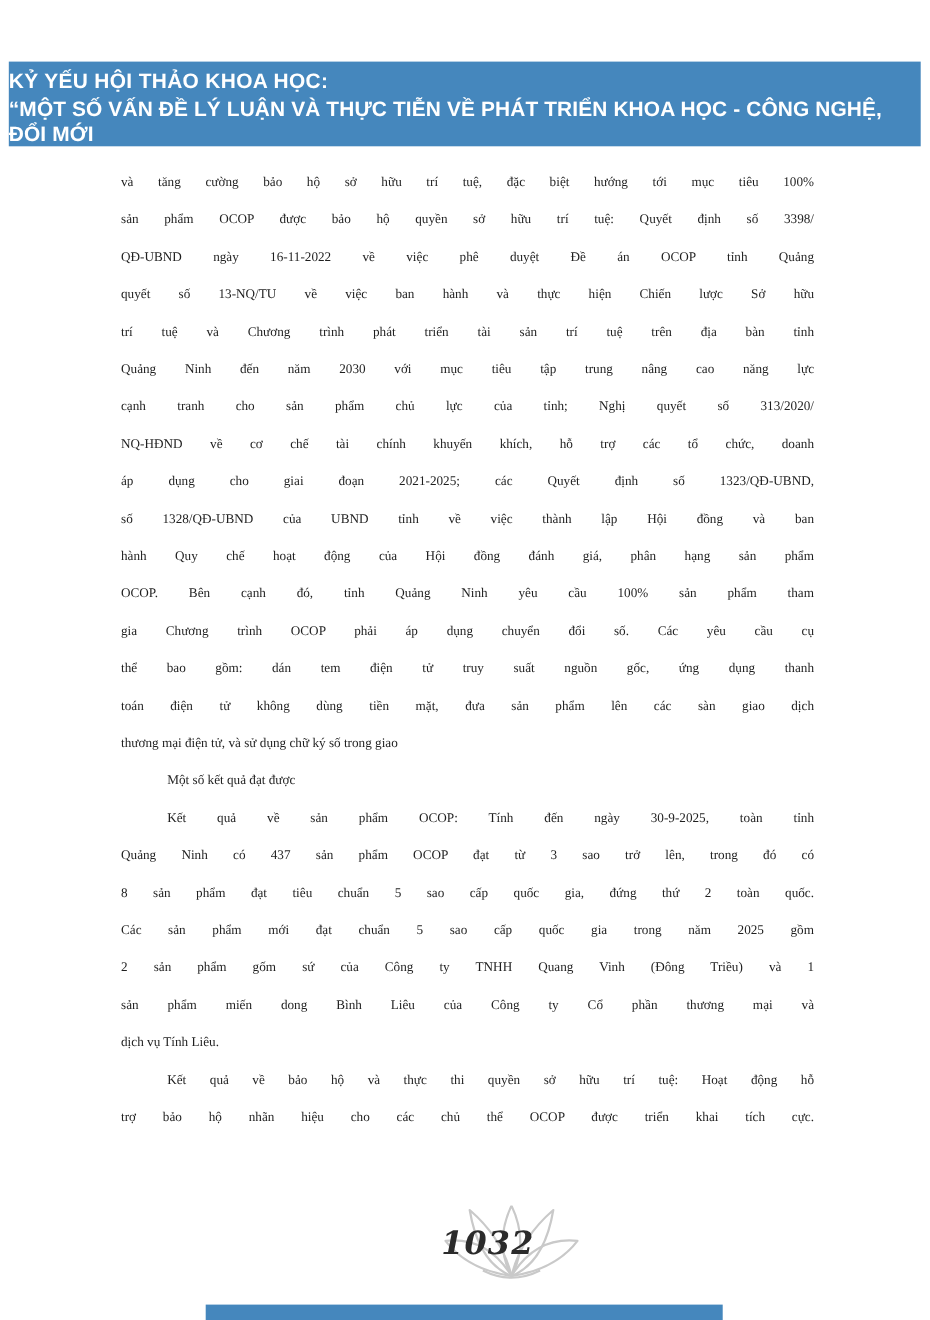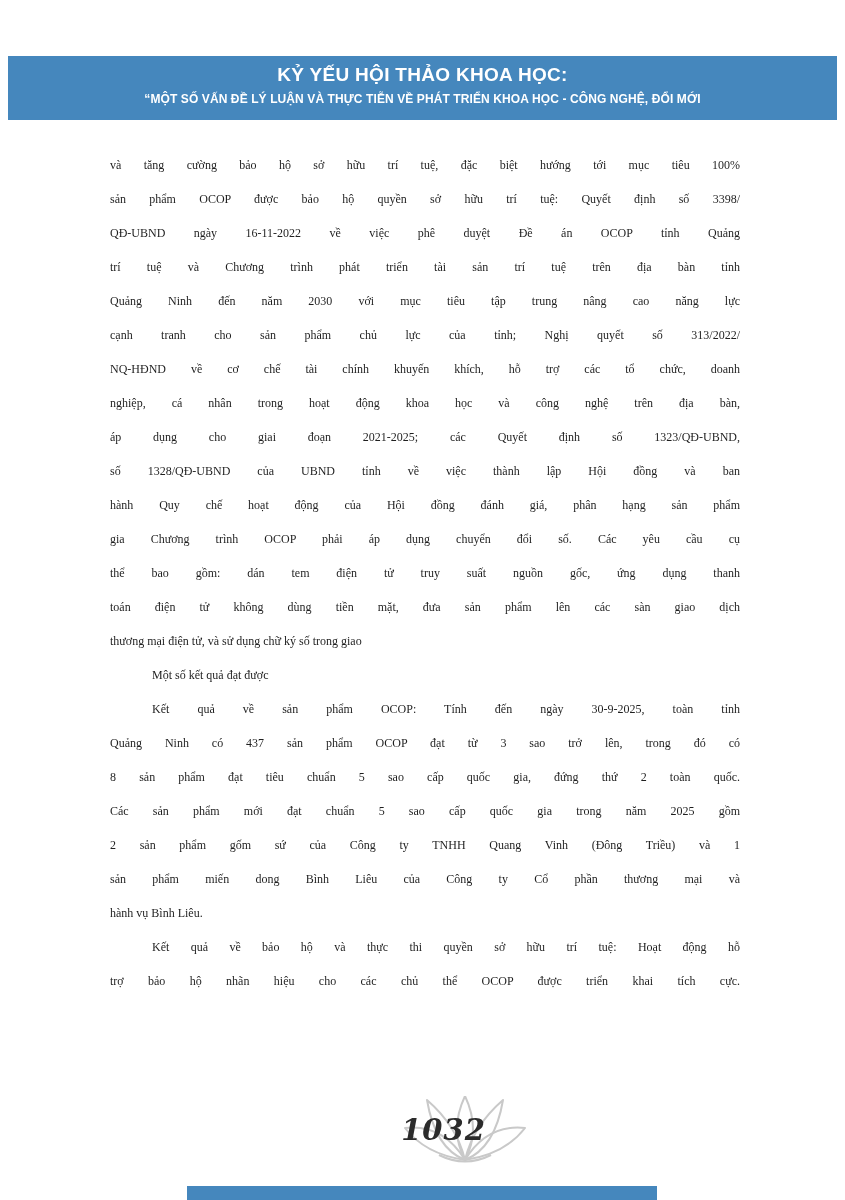--- a/index.html
+++ b/index.html
@@ -9,26 +9,26 @@
     --lotus:#c9c9c9;
     --num:#2b2b2b;
     --page-bg:#ffffff;
   }
   html,body{margin:0;padding:0;}
   .page{
     position:relative;width:845px;height:1200px;background:var(--page-bg);
     overflow:hidden;font-family:"Liberation Serif","DejaVu Serif",serif;
   }
   .banner{
-    position:absolute;left:8px;top:56px;width:829px;height:64px;
-    background:var(--banner-bg);color:var(--banner-fg);text-align:center;
+    position:absolute;left:8px;top:56px;width:829px;height:77px;
+    background:var(--banner-bg);color:var(--banner-fg);text-align:left;
     font-family:"Liberation Sans",sans-serif;font-weight:700;
   }
   .banner .b1{font-size:19px;line-height:27px;padding-top:5px;letter-spacing:.3px;}
-  .banner .b2{font-size:12px;line-height:23px;letter-spacing:.1px;}
+  .banner .b2{font-size:19px;line-height:23px;letter-spacing:.1px;}
   .bodytext{
     position:absolute;left:110px;top:148px;width:630px;
     font-size:12px;line-height:34px;color:var(--text);
   }
   .line{min-height:34px;}
   .line.j{text-align:justify;text-align-last:justify;}
   .line .it{}
   .line.ind{text-indent:42px;}
   .footer{position:absolute;left:0;top:1096px;width:845px;height:70px;padding-left:42px;}
   .footer svg{display:block;margin:0 auto;}
@@ -49,40 +49,41 @@
 
   <div class="banner">
     <div class="b1">KỶ YẾU HỘI THẢO KHOA HỌC:</div>
     <div class="b2">“MỘT SỐ VẤN ĐỀ LÝ LUẬN VÀ THỰC TIỄN VỀ PHÁT TRIỂN KHOA HỌC - CÔNG NGHỆ, ĐỔI MỚI</div>
   </div>
 
   <div class="bodytext">
       <div class="line j"><span>và tăng cường bảo hộ sở hữu trí tuệ, đặc biệt hướng tới mục tiêu 100%</span></div>
       <div class="line j"><span>sản phẩm OCOP được bảo hộ quyền sở hữu trí tuệ: Quyết định số 3398/</span></div>
       <div class="line j"><span>QĐ-UBND ngày 16-11-2022 về việc phê duyệt Đề án OCOP tỉnh Quảng</span></div>
+      <div class="line j"><span>quyết số 13-NQ/TU về việc ban hành và thực hiện Chiến lược Sở hữu</span></div>
       <div class="line j"><span>trí tuệ và Chương trình phát triển tài sản trí tuệ trên địa bàn tỉnh</span></div>
       <div class="line j"><span>Quảng Ninh đến năm 2030 với mục tiêu tập trung nâng cao năng lực</span></div>
-      <div class="line j"><span>cạnh tranh cho sản phẩm chủ lực của tỉnh; Nghị quyết số 313/2022/</span></div>
+      <div class="line j"><span>cạnh tranh cho sản phẩm chủ lực của tỉnh; Nghị quyết số 313/2020/</span></div>
       <div class="line j"><span>NQ-HĐND về cơ chế tài chính khuyến khích, hỗ trợ các tổ chức, doanh</span></div>
-      <div class="line j"><span>nghiệp, cá nhân trong hoạt động khoa học và công nghệ trên địa bàn,</span></div>
       <div class="line j"><span>áp dụng cho giai đoạn 2021-2025; các Quyết định số 1323/QĐ-UBND,</span></div>
       <div class="line j"><span>số 1328/QĐ-UBND của UBND tỉnh về việc thành lập Hội đồng và ban</span></div>
       <div class="line j"><span>hành Quy chế hoạt động của Hội đồng đánh giá, phân hạng sản phẩm</span></div>
+      <div class="line j"><span>OCOP. Bên cạnh đó, tỉnh Quảng Ninh  yêu cầu 100% sản phẩm tham</span></div>
       <div class="line j"><span>gia Chương trình OCOP phải áp dụng chuyển đổi số. Các yêu cầu cụ</span></div>
       <div class="line j"><span>thể bao gồm: dán tem điện tử truy suất nguồn gốc, ứng dụng thanh</span></div>
       <div class="line j"><span>toán điện tử không dùng tiền mặt, đưa sản phẩm lên các sàn giao dịch</span></div>
       <div class="line"><span>thương mại điện tử, và sử dụng chữ ký số trong giao</span></div>
       <div class="line ind"><span class="it">Một số kết quả đạt được</span></div>
       <div class="line j ind"><span class="it">Kết quả về sản phẩm OCOP:</span><span> Tính đến ngày 30-9-2025, toàn tỉnh</span></div>
       <div class="line j"><span>Quảng Ninh có 437 sản phẩm OCOP đạt từ 3 sao trở lên, trong đó có</span></div>
       <div class="line j"><span>8 sản phẩm đạt tiêu chuẩn 5 sao cấp quốc gia, đứng thứ 2 toàn quốc.</span></div>
       <div class="line j"><span>Các sản phẩm mới đạt chuẩn 5 sao cấp quốc gia trong năm 2025 gồm</span></div>
       <div class="line j"><span>2 sản phẩm gốm sứ của Công ty TNHH Quang Vinh (Đông Triều) và 1</span></div>
       <div class="line j"><span>sản phẩm miến dong Bình Liêu của Công ty Cổ phần thương mại và</span></div>
-      <div class="line"><span>hành vụ Bình Liêu.</span></div>
+      <div class="line"><span>dịch vụ Tính Liêu.</span></div>
       <div class="line j ind"><span class="it">Kết quả về bảo hộ và thực thi quyền sở hữu trí tuệ:</span><span> Hoạt động hỗ</span></div>
       <div class="line j"><span>trợ bảo hộ nhãn hiệu cho các chủ thể OCOP được triển khai tích cực.</span></div>
     </div>
 
   <div class="footer">
     <svg width="132" height="68" viewBox="0 0 132 68">
       <g fill="none" stroke="#c9c9c9" stroke-width="2" stroke-linejoin="round">
         <path d="M66 64 Q26 58 6 32 Q44 28 66 64 Z"></path>
         <path d="M66 64 Q106 58 126 32 Q88 28 66 64 Z"></path>
         <path d="M66 64 Q36 52 28 4 Q58 30 66 64 Z"></path>

